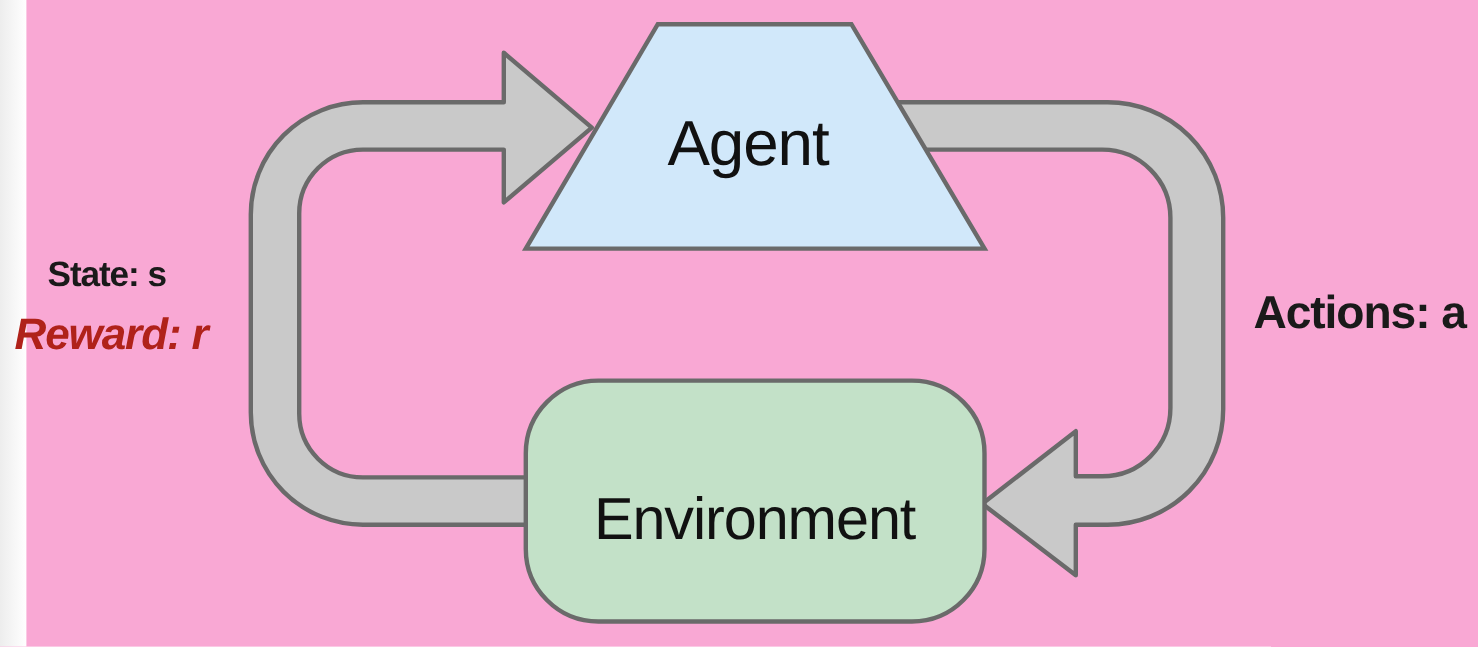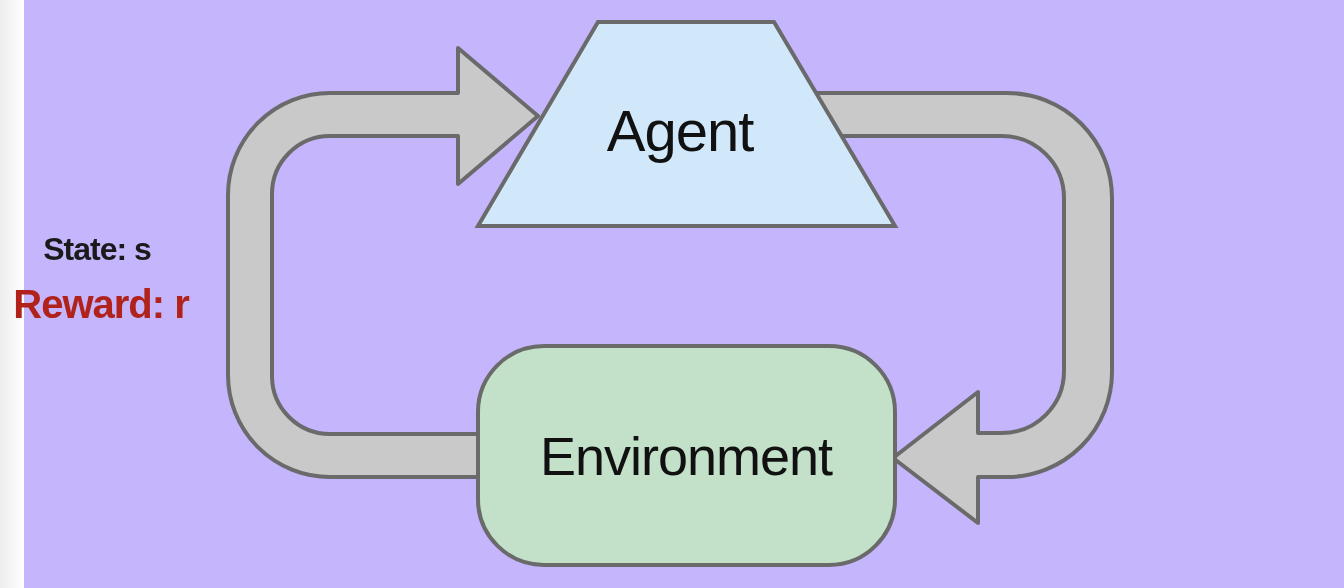--- a/index.html
+++ b/index.html
@@ -1,19 +1,19 @@
 <!DOCTYPE html>
 <html><head>
 <meta charset="utf-8">
 <style>
   html,body{margin:0;padding:0;background:#ffffff;}
   .canvas{
     position:relative;
     width:1344px;height:588px;
-    background:#c4b5fd;
+    background:#f9a8d4;
     overflow:hidden;
     font-family:"Liberation Sans",sans-serif;
   }
   .page-edge{
     position:absolute;left:0;top:0;width:24px;height:588px;
     background:linear-gradient(to right,#ededed,#ffffff);
     pointer-events:none;
   }
   svg.diagram{position:absolute;left:0;top:0;}
   .loop-arrow{stroke:#6a6a6a;stroke-width:4;stroke-linejoin:round;}
@@ -23,27 +23,27 @@
     transform:translate(-50%,-50%);
     white-space:nowrap;
     line-height:1;
   }
   .node-label{
     font-weight:400;
     letter-spacing:-1px;
     color:#111111;
   }
   .agent-label{left:680px;top:131px;font-size:58px;}
-  .environment-label{left:686px;top:456px;font-size:54px;}
+  .environment-label{left:686px;top:472px;font-size:54px;}
   .side-label{
     font-weight:700;
     letter-spacing:-1px;
   }
   .state-label{left:97px;top:249px;font-size:32px;}
-  .reward-label{left:101px;top:304px;font-size:40px;}
+  .reward-label{left:101px;top:304px;font-size:40px;font-style:italic;}
   .actions-label{left:1236px;top:284px;font-size:42px;}
 </style>
 </head>
 <body>
 
 <div class="canvas">
 
   <div class="page-edge"></div>
 
   <svg class="diagram" width="1344" height="588" viewBox="0 0 1344 588">
@@ -76,14 +76,15 @@
   </svg>
 
   <div class="label node-label agent-label">Agent</div>
 
   <div class="label node-label environment-label">Environment</div>
 
   <div class="label side-label state-label" style="color: rgb(26, 26, 26);">State: s</div>
 
   <div class="label side-label reward-label" style="color: rgb(176, 34, 26);">Reward: r</div>
 
+  <div class="label side-label actions-label" style="color: rgb(26, 26, 26);">Actions: a</div>
 
 </div>
 
 </body></html>

